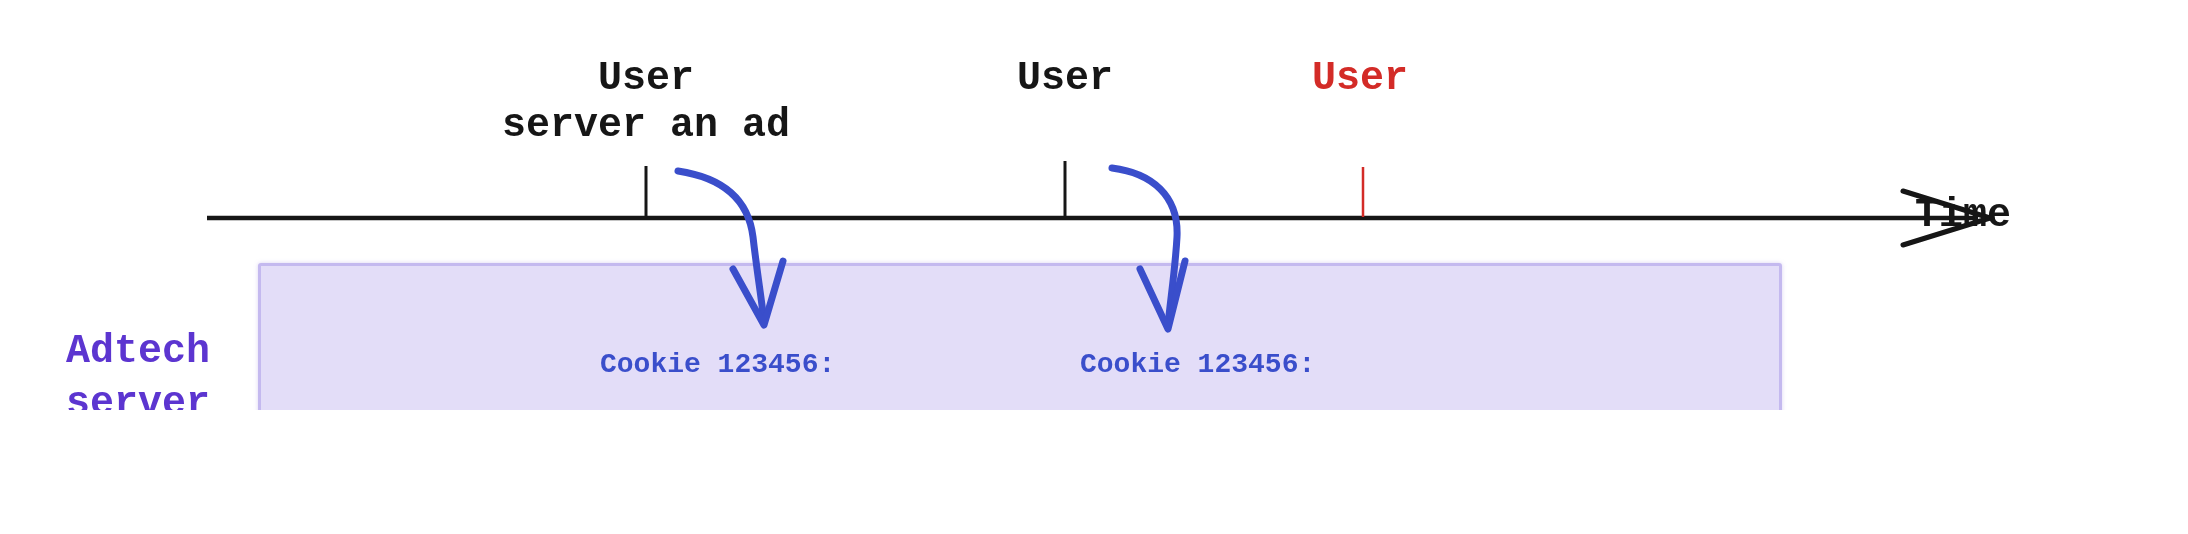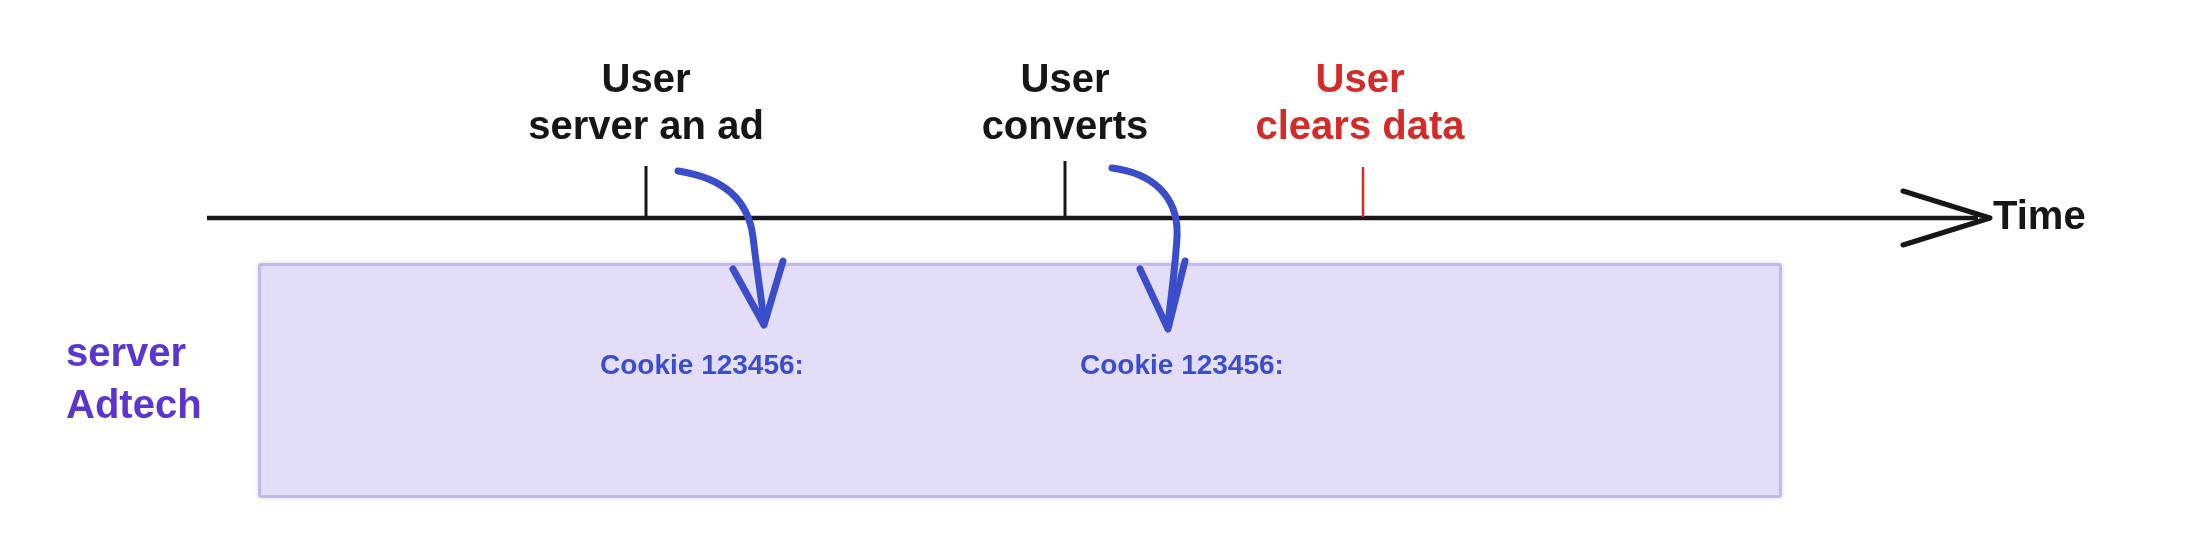--- a/index.html
+++ b/index.html
@@ -8,24 +8,24 @@
     --blue:#3a4ecb;
     --purple:#5c35d0;
     --box-fill:#e3ddf8;
     --box-border:#c4b9ef;
     --bg:#ffffff;
   }
   html,body{margin:0;padding:0;background:var(--bg);}
   .canvas{
     position:relative;
     width:2188px;
-    height:534px;
+    height:410px;
     background:var(--bg);
     overflow:hidden;
-    font-family:Liberation Sans, sans-serif;
+    font-family:Liberation Mono, monospace;
     font-weight:700;
   }
   .overlay{
     position:absolute;
     left:0;top:0;
     width:2188px;height:534px;
     pointer-events:none;
   }
   .axis-line{stroke:var(--ink);stroke-width:4.5;}
   .axis-head{stroke:var(--ink);stroke-width:5;fill:none;stroke-linecap:round;stroke-linejoin:round;}
@@ -104,33 +104,31 @@
     <polyline class="flow-arrow" points="1140,269 1168,329 1185,261"></polyline>
   </svg>
 
   <div class="event-label" style="left:646px;top:55px;">
     <span class="line">User</span>
     <span class="line">server an ad</span>
   </div>
 
   <div class="event-label" style="left:1065px;top:55px;">
     <span class="line">User</span>
-    <span class="line">converts</span>
   </div>
 
   <div class="event-label red" style="left:1360px;top:55px;">
     <span class="line">User</span>
-    <span class="line">clears data</span>
   </div>
 
-  <div class="time-label" style="left:1993px;top:192px;">Time</div>
+  <div class="time-label" style="left:1915px;top:192px;">Time</div>
 
   <div class="server-label">
+    <span class="line">Adtech</span>
     <span class="line">server</span>
-    <span class="line">Adtech</span>
   </div>
 
   <div class="cookie-entry first">
     <span class="line">Cookie 123456:</span>
   </div>
 
   <div class="cookie-entry second">
     <span class="line">Cookie 123456:</span>
   </div>
 

